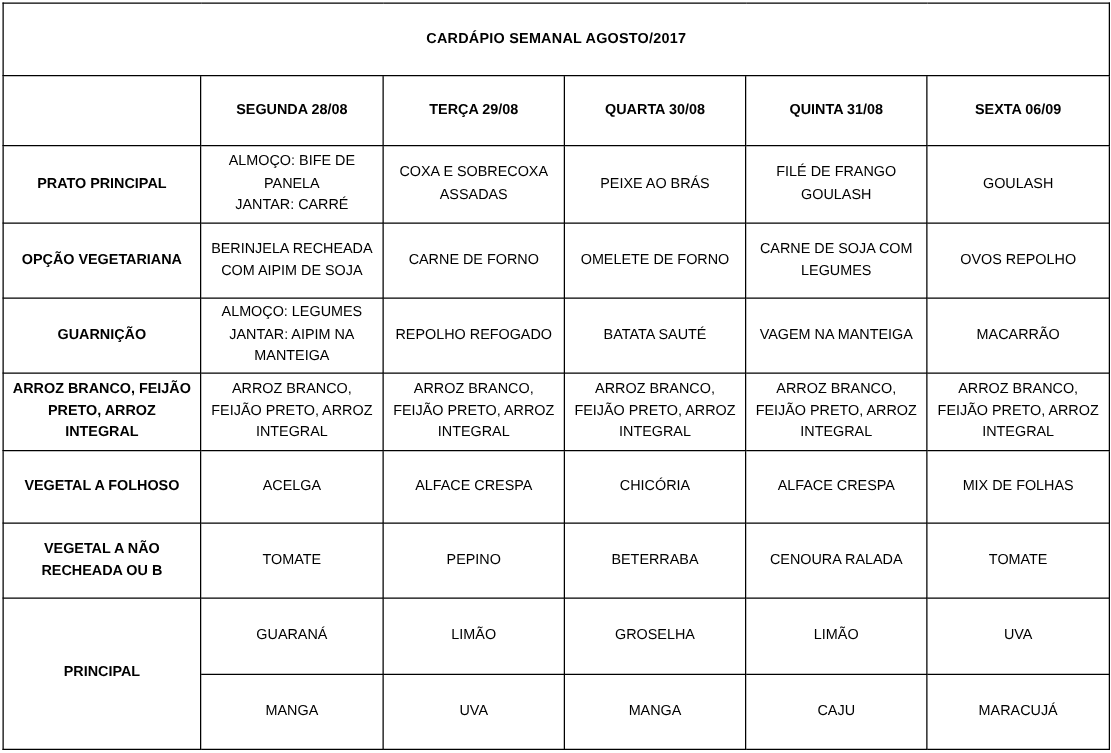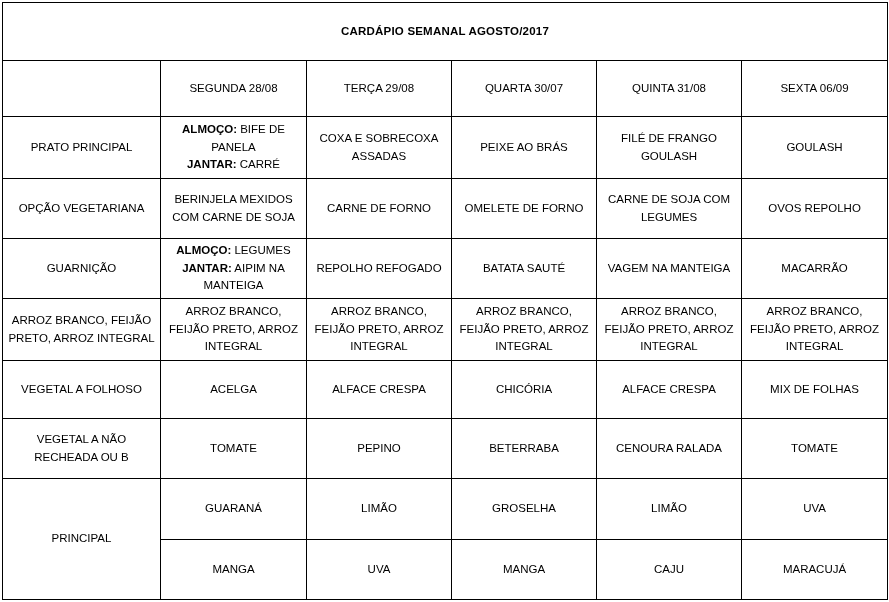--- a/index.html
+++ b/index.html
@@ -28,28 +28,28 @@
     padding: 2px 5px;
     overflow: hidden;
     word-wrap: break-word;
   }
   td.title-cell {
     font-weight: bold;
     font-size: 12.5px;
     letter-spacing: 0.2px;
   }
   td.header-cell {
-    font-weight: normal;
+    font-weight: bold;
   }
   td.rowlabel {
-    font-weight: normal;
+    font-weight: bold;
     text-align: left;
     padding-left: 5px;
   }
-  .b { font-weight: bold; }
+  .b { font-weight: normal; }
 </style>
 </head>
 <body>
 
 <div class="sheet">
   <table class="menu">
     <colgroup>
       <col style="width:158px">
       <col style="width:146px">
       <col style="width:145px">
@@ -60,40 +60,40 @@
 
     <tbody>
         <tr style="height:58px">
       <td colspan="6" class="title-cell">CARDÁPIO SEMANAL AGOSTO/2017</td>
     </tr>
 
     <tr style="height:56px">
       <td></td>
       <td class="header-cell">SEGUNDA  28/08</td>
       <td class="header-cell">TERÇA 29/08</td>
-      <td class="header-cell">QUARTA 30/07</td>
+      <td class="header-cell">QUARTA 30/08</td>
       <td class="header-cell">QUINTA 31/08</td>
       <td class="header-cell">SEXTA 06/09</td>
     </tr>
 
     <tr style="height:62px">
       <td class="rowlabel">PRATO PRINCIPAL</td>
       <td>
         <span class="b">ALMOÇO:</span><span> BIFE DE PANELA</span><br>
         <span class="b">JANTAR:</span><span> CARRÉ</span>
       </td>
       <td>COXA E SOBRECOXA ASSADAS</td>
       <td>PEIXE AO BRÁS</td>
       <td>FILÉ DE FRANGO GOULASH</td>
       <td>GOULASH</td>
     </tr>
 
     <tr style="height:60px">
       <td class="rowlabel">OPÇÃO VEGETARIANA</td>
-      <td>BERINJELA MEXIDOS COM CARNE DE SOJA</td>
+      <td>BERINJELA RECHEADA COM AIPIM DE SOJA</td>
       <td>CARNE DE FORNO</td>
       <td>OMELETE DE FORNO</td>
       <td>CARNE DE SOJA COM LEGUMES</td>
       <td>OVOS REPOLHO</td>
     </tr>
 
     <tr style="height:60px">
       <td class="rowlabel">GUARNIÇÃO</td>
       <td>
         <span class="b">ALMOÇO:</span><span> LEGUMES</span><br>

